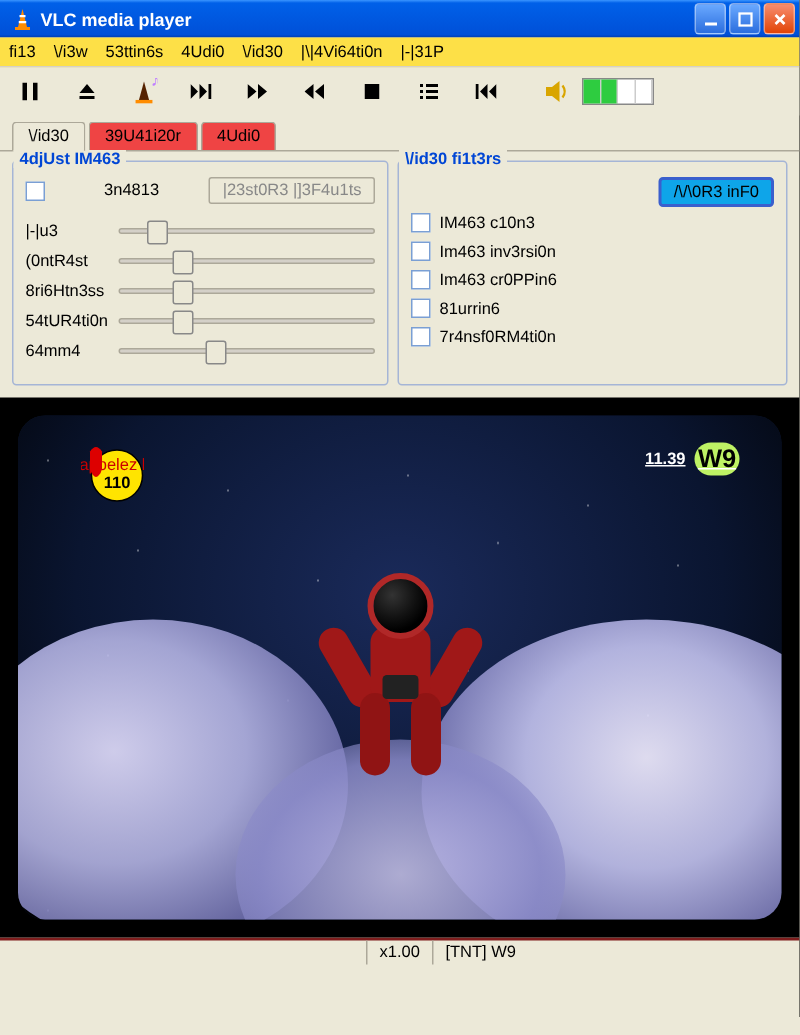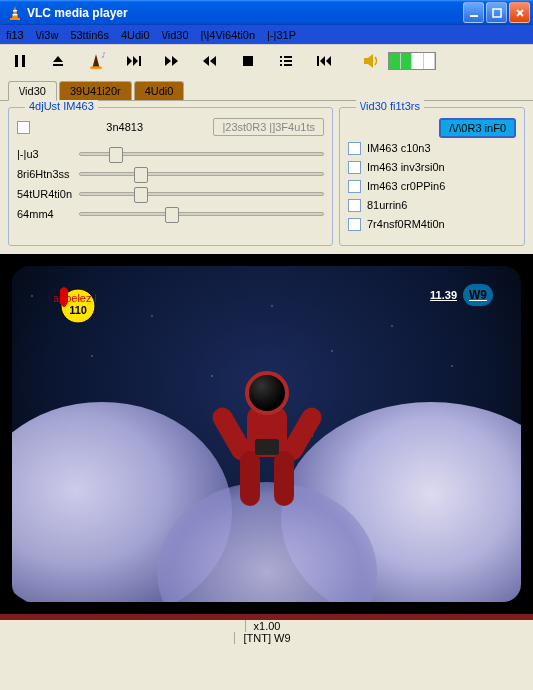--- a/index.html
+++ b/index.html
@@ -6,50 +6,50 @@
 body { width: 533px; height: 690px; background: #ece9d8; overflow: hidden; }
 
 .titlebar { height: 25px; background: linear-gradient(to bottom, #3a95ff 0%, #0060e8 8%, #0050d8 92%, #003eb0 100%); display: flex; align-items: center; padding: 0 3px; }
 .titlebar .app-icon { width: 16px; height: 16px; margin: 0 4px; }
 .titlebar .title { color: #fff; font-weight: bold; font-size: 12px; flex: 1; }
 .win-btns { display: flex; gap: 2px; }
 .win-btn { width: 21px; height: 21px; border-radius: 3px; display: flex; align-items: center; justify-content: center; cursor: pointer; border: 1px solid rgba(255,255,255,0.4); }
 .win-min, .win-max { background: linear-gradient(to bottom, #6aa9ff, #2b6ede); }
 .win-close { background: linear-gradient(to bottom, #f88d6f, #e24406); }
 
-.menubar { height: 20px; display: flex; align-items: center; padding: 0 6px; gap: 12px; background: #1d4ed8; border-bottom: 1px solid #d4d0c8; }
+.menubar { height: 20px; display: flex; align-items: center; padding: 0 6px; gap: 12px; background: #fde047; border-bottom: 1px solid #d4d0c8; }
 .menu-item { cursor: pointer; color: #000; }
 
 .toolbar { height: 32px; display: flex; align-items: center; padding: 0 10px; gap: 18px; background: #ece9d8; }
 .tbtn { width: 20px; height: 20px; display: flex; align-items: center; justify-content: center; cursor: pointer; color: #333; }
 .volume-wrap { display: flex; align-items: center; gap: 6px; margin-left: 10px; }
 .volume-bar { width: 48px; height: 18px; border: 1px solid #888; background: #fff; display: flex; }
 .volume-bar .seg { width: 25%; border-right: 1px solid #ccc; }
 .volume-bar .seg.on { background: #2ecc40; }
 
 .tabbar { display: flex; padding: 4px 8px 0 8px; }
-.tab { padding: 3px 10px; border: 1px solid #aca899; border-bottom: none; background: #a16207; margin-right: 2px; border-radius: 3px 3px 0 0; cursor: pointer; }
+.tab { padding: 3px 10px; border: 1px solid #aca899; border-bottom: none; background: #ef4444; margin-right: 2px; border-radius: 3px 3px 0 0; cursor: pointer; }
 .tab.active { background: #ece9d8; position: relative; z-index: 2; border-bottom: 1px solid #ece9d8; margin-bottom: -1px; }
 
 .panel-area { display: flex; padding: 0 8px 8px 8px; gap: 6px; border-top: 1px solid #aca899; }
 .group { border: 1px solid #a5b5d6; border-radius: 3px; padding: 10px 8px 8px 8px; position: relative; margin-top: 6px; }
 .group.left { flex: 1; }
-.group.right { width: 186px; }
-.group-title { position: absolute; top: -8px; left: 16px; background: #ece9d8; padding: 0 4px; color: #0046d5; }
+.group.right { width: 260px; }
+.group-title { position: absolute; top: -8px; left: 0; background: #ece9d8; padding: 0 4px; color: #0046d5; font-weight: bold; }
 
 .row { display: flex; align-items: center; margin-bottom: 10px; justify-content: space-between; }
 .row.first { margin-bottom: 12px; }
 .cb { width: 13px; height: 13px; border: 1px solid #7a9fd4; background: #fff; margin-right: 6px; cursor: pointer; flex-shrink: 0; }
 .slider-row { display: flex; align-items: center; margin-bottom: 8px; }
 .slider-label { width: 62px; color: #000; }
 .slider-track { flex: 1; height: 4px; background: #d4d0c8; border: 1px solid #aca899; border-radius: 2px; position: relative; }
 .slider-thumb { position: absolute; top: -6px; width: 14px; height: 16px; background: #ece9d8; border: 1px solid #888; border-radius: 2px; transform: translateX(-7px); }
 .restore-btn { padding: 2px 8px; border: 1px solid #aca899; background: #ece9d8; color: #888; cursor: pointer; margin-left: 0; border-radius: 2px; }
 .more-btn { padding: 2px 8px; border: 2px solid #3a5fcd; background: #0ea5e9; cursor: pointer; border-radius: 3px; float: right; }
-.chk-item { display: flex; margin-bottom: 6px; }
+.chk-item { display: flex; align-items: center; margin-bottom: 6px; }
 
 .video-area { background: #000; margin: 0; height: 360px; position: relative; overflow: hidden; }
 .video-scene { position: absolute; inset: 12px; border-radius: 18px; overflow: hidden; background: #0a1530; }
 .sky { position: absolute; inset: 0; background: radial-gradient(ellipse at 50% 35%, #1a2a5a 0%, #0a1530 60%, #000 100%); }
 .clouds { position: absolute; bottom: 0; left: 0; right: 0; height: 55%; }
 .cloud-l { position: absolute; left: -40px; bottom: -20px; width: 260px; height: 220px; background: radial-gradient(ellipse at 40% 40%, #e4e0ff 0%, #b4b4e4 40%, #6868a8 75%, transparent 100%); border-radius: 50%; opacity: 0.9; }
 .cloud-r { position: absolute; right: -60px; bottom: -30px; width: 300px; height: 230px; background: radial-gradient(ellipse at 50% 40%, #f0ecff 0%, #c0c0ec 38%, #7070b0 72%, transparent 100%); border-radius: 50%; opacity: 0.92; }
 .cloud-m { position: absolute; left: 50%; bottom: -60px; transform: translateX(-50%); width: 220px; height: 180px; background: radial-gradient(ellipse, #cac6ee 0%, #8a8ac8 60%, transparent 100%); border-radius: 50%; opacity: 0.85; }
 .snow { position: absolute; inset: 0; background-image:
   radial-gradient(1px 1px at 20px 30px, #fff, transparent),
@@ -68,23 +68,23 @@
 .astronaut { position: absolute; left: 50%; top: 52%; transform: translate(-50%,-50%); width: 90px; height: 140px; }
 .helmet { position: absolute; left: 50%; top: 0; transform: translateX(-50%); width: 44px; height: 44px; border-radius: 50%; background: radial-gradient(circle at 35% 30%, #333 0%, #111 45%, #000 70%); border: 4px solid #b02828; }
 .torso { position: absolute; left: 50%; top: 36px; transform: translateX(-50%); width: 40px; height: 50px; background: #a01818; border-radius: 10px; }
 .chest { position: absolute; left: 50%; top: 68px; transform: translateX(-50%); width: 24px; height: 16px; background: #222; border-radius: 3px; }
 .arm-l { position: absolute; left: 0; top: 34px; width: 20px; height: 58px; background: #a01818; border-radius: 10px; transform: rotate(-30deg); }
 .arm-r { position: absolute; right: 0; top: 34px; width: 20px; height: 58px; background: #a01818; border-radius: 10px; transform: rotate(30deg); }
 .leg-l { position: absolute; left: 18px; top: 80px; width: 20px; height: 55px; background: #901414; border-radius: 10px; }
 .leg-r { position: absolute; right: 18px; top: 80px; width: 20px; height: 55px; background: #901414; border-radius: 10px; }
 .badge110 { position: absolute; left: 42px; top: 16px; width: 42px; height: 42px; }
 .time-overlay { position: absolute; right: 28px; top: 18px; color: #fff; font-size: 18px; font-weight: bold; display: flex; align-items: center; gap: 6px; text-decoration: underline; }
-.channel-logo { width: 30px; height: 22px; background: #0369a1; border-radius: 11px; display: flex; align-items: center; justify-content: center; color: #000; font-weight: bold; font-size: 12px; text-align: center; }
-
-.status { border-top: 6px solid #7f1d1d; height: 18px; display: flex; align-items: center; font-size: 11px; flex-direction: column; }
+.channel-logo { width: 30px; height: 22px; background: #bef264; border-radius: 11px; display: flex; align-items: center; justify-content: center; color: #000; font-weight: bold; font-size: 17px; text-align: center; }
+
+.status { border-top: 2px solid #7f1d1d; height: 18px; display: flex; align-items: center; font-size: 11px; }
 .status .cell { border-left: 1px solid #aca899; padding: 0 8px; height: 100%; display: flex; align-items: center; }
 .status .cell.first { flex: 1; border-left: none; }
 </style>
 </head>
 <body>
 
 <div class="titlebar">
   <span class="app-icon">
     <svg viewBox="0 0 16 16">
         <polygon points="8,1 11,13 5,13" fill="#ff8c00"></polygon>
@@ -216,20 +216,26 @@
       <span>3n4813</span>
       <span class="restore-btn">|23st0R3 |]3F4u1ts</span>
     </div>
     <div class="slider-row">
         <span class="slider-label">|-|u3</span>
         <div class="slider-track">
           <div class="slider-thumb" style="left:15%"></div>
         </div>
       </div>
     <div class="slider-row">
+        <span class="slider-label">(0ntR4st</span>
+        <div class="slider-track">
+          <div class="slider-thumb" style="left:25%"></div>
+        </div>
+      </div>
+    <div class="slider-row">
         <span class="slider-label">8ri6Htn3ss</span>
         <div class="slider-track">
           <div class="slider-thumb" style="left:25%"></div>
         </div>
       </div>
     <div class="slider-row">
         <span class="slider-label">54tUR4ti0n</span>
         <div class="slider-track">
           <div class="slider-thumb" style="left:25%"></div>
         </div>

